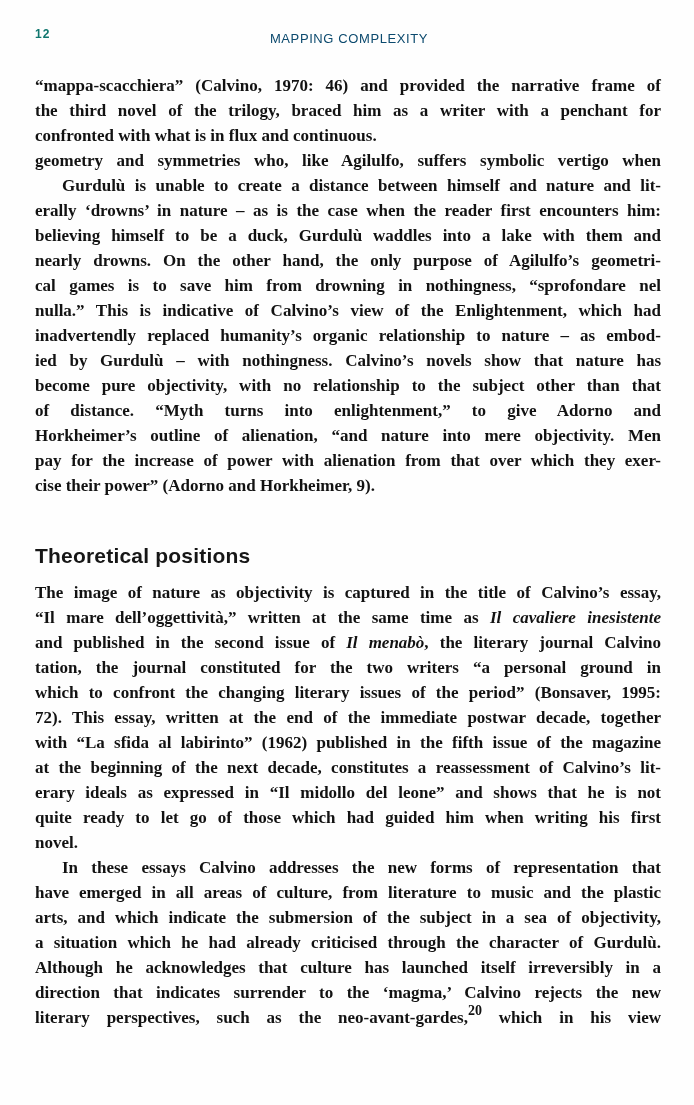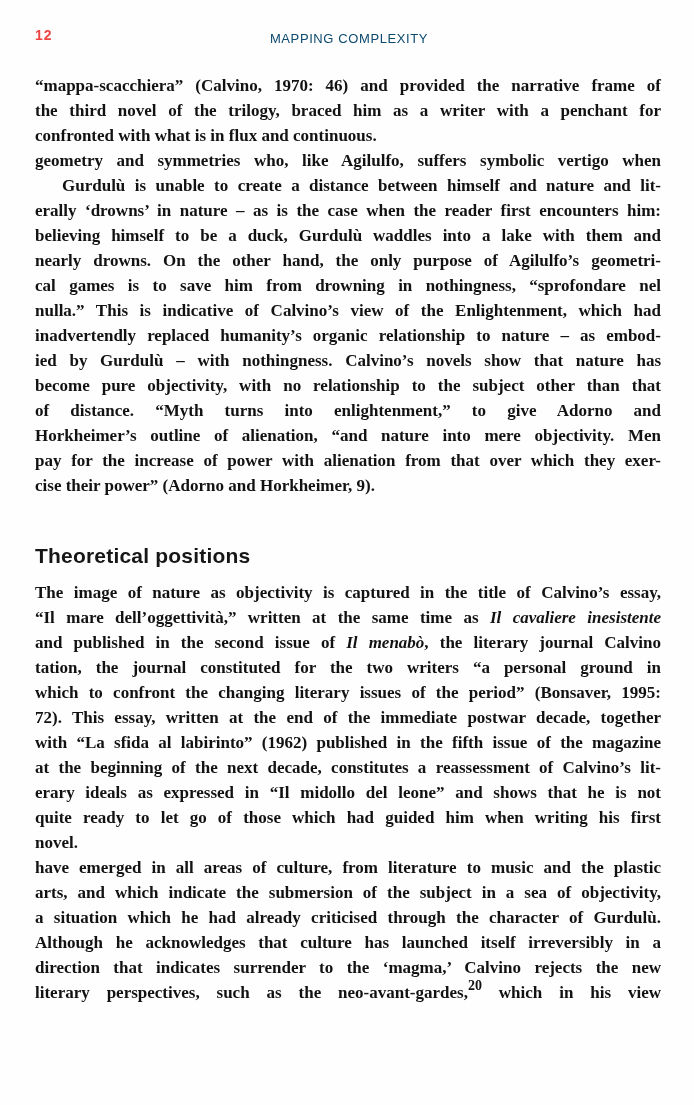--- a/index.html
+++ b/index.html
@@ -22,24 +22,24 @@
     top: 27px;
     left: 35px;
     right: 31px;
     height: 22px;
     font-family: "Liberation Sans", sans-serif;
   }
   .page-number {
     position: absolute;
     left: 0;
     top: 0;
-    font-size: 14px;
+    font-size: 12px;
     font-weight: 700;
     letter-spacing: 1px;
-    color: #ef4444;
+    color: #0f766e;
   }
   .running-head {
     position: absolute;
     left: 0;
     right: 0;
     top: 4px;
     text-align: center;
     font-size: 13px;
     font-weight: 400;
     letter-spacing: 0.6px;
@@ -125,20 +125,21 @@
         <div class="line"><span>tation, the journal constituted for the two writers “a personal ground in</span></div>
         <div class="line"><span>which to confront the changing literary issues of the period” (Bonsaver, 1995:</span></div>
         <div class="line"><span>72). This essay, written at the end of the immediate postwar decade, together</span></div>
         <div class="line"><span>with “La sfida al labirinto” (1962) published in the fifth issue of the magazine</span></div>
         <div class="line"><span>at the beginning of the next decade, constitutes a reassessment of Calvino’s lit-</span></div>
         <div class="line"><span>erary ideals as expressed in “Il midollo del leone” and shows that he is not</span></div>
         <div class="line"><span>quite ready to let go of those which had guided him when writing his first</span></div>
         <div class="line last"><span>novel.</span></div>
       </div>
       <div class="para">
+        <div class="line indent"><span>In these essays Calvino addresses the new forms of representation that</span></div>
         <div class="line"><span>have emerged in all areas of culture, from literature to music and the plastic</span></div>
         <div class="line"><span>arts, and which indicate the submersion of the subject in a sea of objectivity,</span></div>
         <div class="line"><span>a situation which he had already criticised through the character of Gurdulù.</span></div>
         <div class="line"><span>Although he acknowledges that culture has launched itself irreversibly in a</span></div>
         <div class="line"><span>direction that indicates surrender to the ‘magma,’ Calvino rejects the new</span></div>
         <div class="line"><span>literary perspectives, such as the neo-avant-gardes,</span><sup class="fnref">20</sup><span> which in his view</span></div>
       </div>
     </div>
 </div>
 

